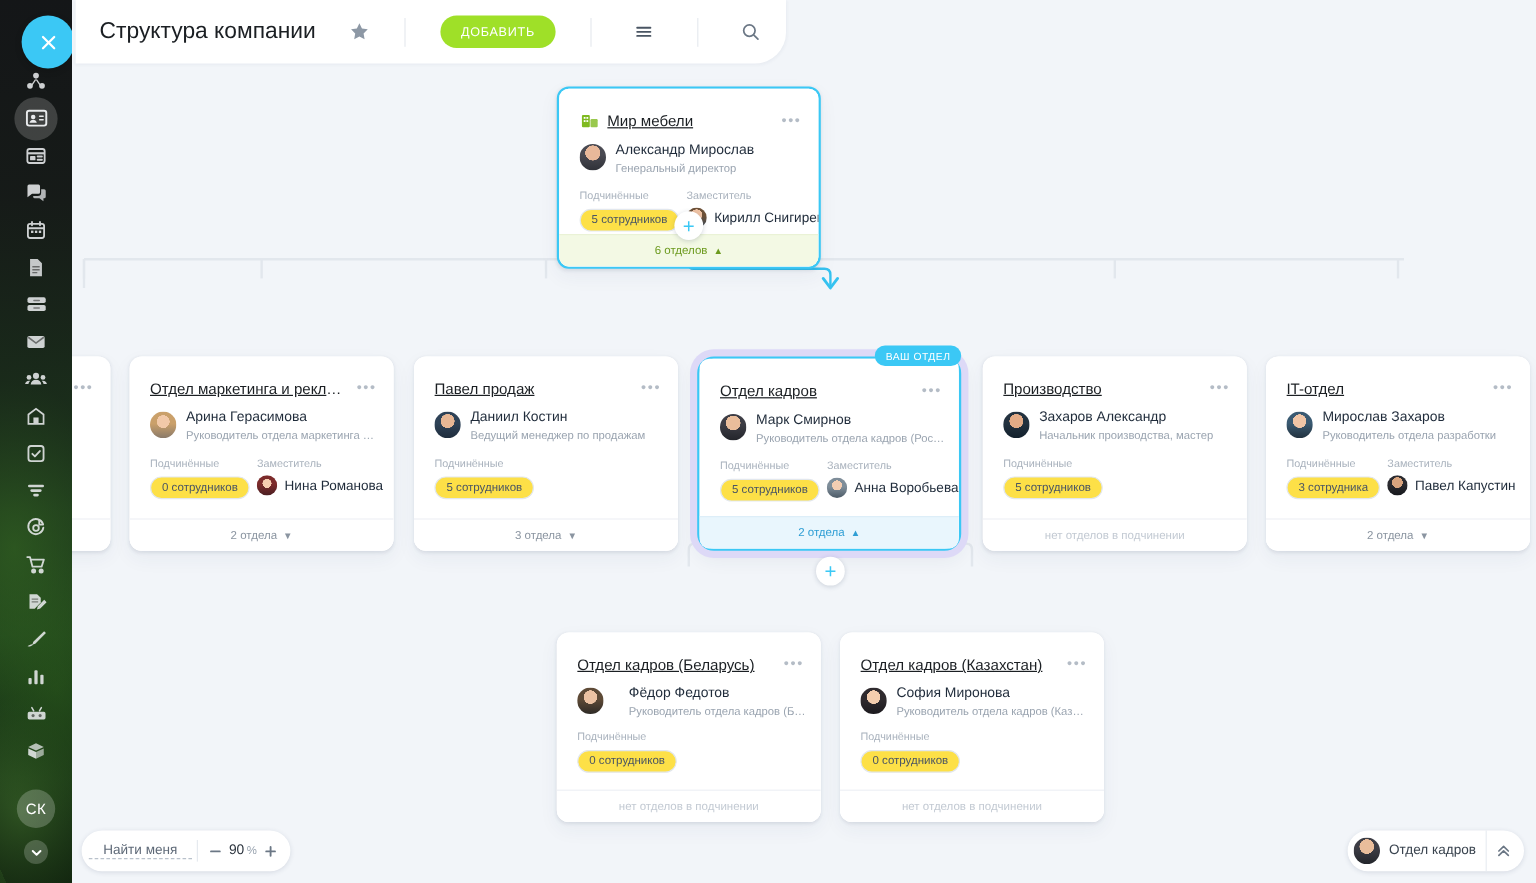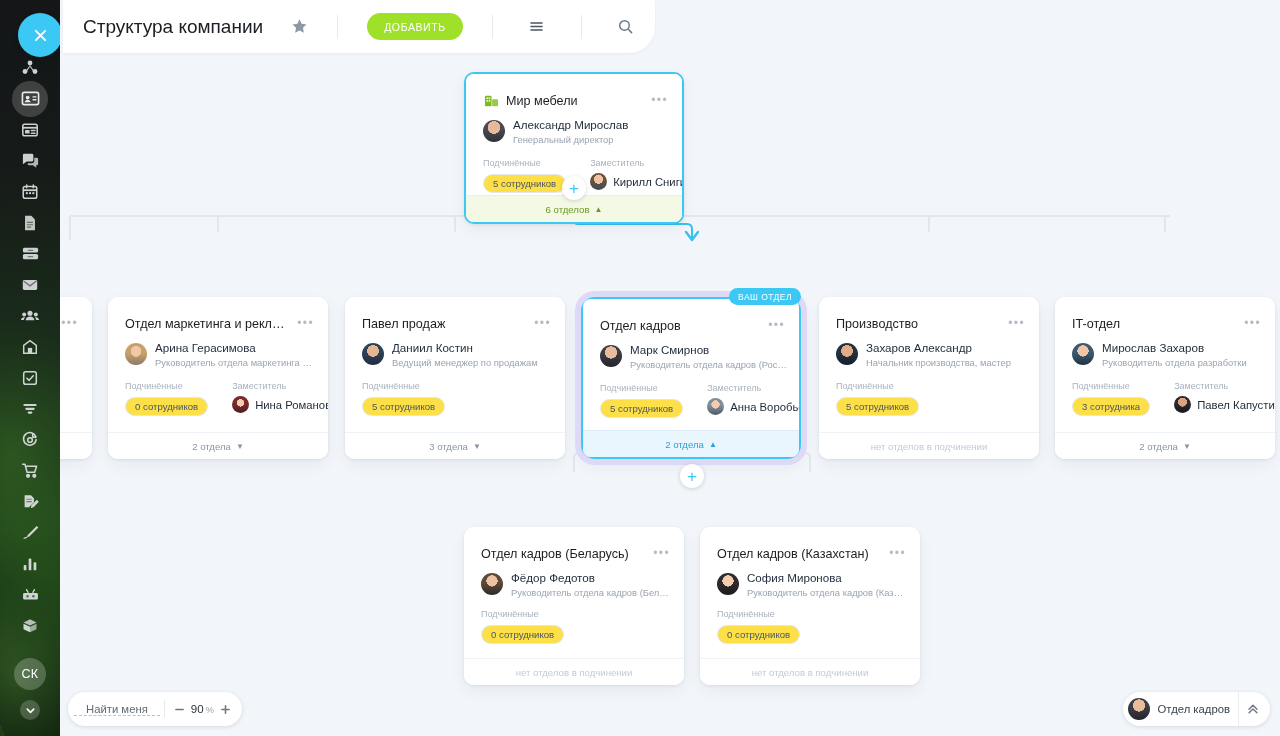--- a/index.html
+++ b/index.html
@@ -86,32 +86,32 @@
   svg#links { position: absolute; left: 0; top: 0; width: 1220px; height: 736px; pointer-events: none; }
 
   .card {
     position: absolute; background: #fff; border-radius: 10px;
     box-shadow: 0 1px 3px rgba(40,60,90,.10), 0 6px 16px rgba(40,60,90,.05);
     overflow: visible;
   }
   .card-inner { position: relative; border-radius: 10px; overflow: hidden; background:#fff; height: 100%; }
   .card .ctitle {
     font-size: 12.6px; color: #1b1f23; position: absolute;
-    left: 17px; top: 20px; right: 42px; white-space: nowrap; overflow: hidden; text-overflow: ellipsis;
+    left: 17px; top: 20px; right: 42px; white-space: nowrap; overflow: hidden; text-overflow: ellipsis; text-decoration: underline;
   }
   .card .dots {
     position: absolute; right: 14px; top: 22px; color: #b4bcc6;
     letter-spacing: 1.4px; font-size: 12px; line-height: 8px; cursor: pointer;
   }
   .card .person { position: absolute; left: 17px; top: 44px; right: 12px; display: flex; gap: 8px; }
   .avatar { width: 22px; height: 22px; border-radius: 50%; flex: 0 0 22px; margin-top: 2px; overflow: hidden; position: relative; }
   .avatar i { position: absolute; inset: 0; display: block; }
   .p-name { font-size: 11.6px; color: #1f2b3a; line-height: 14px; white-space: nowrap; }
   .p-role { font-size: 9.4px; color: #9aa4b0; line-height: 13px; margin-top: 1px; white-space: nowrap; overflow: hidden; text-overflow: ellipsis; }
-  .cols { position: absolute; left: 17px; top: 84px; right: 12px; display: flex; gap: 24px; }
+  .cols { position: absolute; left: 17px; top: 84px; right: 12px; display: flex; gap: 6px; }
   .col-lbl { font-size: 9px; color: #a9b2bd; margin-bottom: 5px; white-space: nowrap; }
   .pill {
     display: inline-flex; align-items: center; height: 19px; padding: 0 9px;
     border: 1px solid #e2e7ed; border-radius: 10px; font-size: 9.6px; color: #4a5563; background: #fde047; white-space: nowrap;
   }
   .deputy { display: flex; align-items: center; gap: 6px; }
   .deputy .avatar { width: 17px; height: 17px; flex: 0 0 17px; margin-top: 0; }
   .deputy .dname { font-size: 11.3px; color: #1f2b3a; white-space: nowrap; }
   .cfoot {
     position: absolute; left: 0; right: 0; bottom: 0; height: 27px;
@@ -587,21 +587,21 @@
   <div class="plus" style="left:620px; top:464px;">+</div>
 
   <div class="card" style="left:404px; top:527px; width:220px; height:158px;">
     <div class="card-inner">
       <div class="ctitle">Отдел кадров (Беларусь)</div>
       <div class="dots">•••</div>
       <div class="person">
         <span class="avatar av11">
             <i></i>
           </span>
-        <div style="min-width:0;">
+        <div style="min-width:0;margin-left:13px;">
           <div class="p-name">Фёдор Федотов</div>
           <div class="p-role" style="max-width:180px;">Руководитель отдела кадров (Беларусь)</div>
         </div>
       </div>
       <div class="cols" style="top:82px;">
         <div>
           <div class="col-lbl">Подчинённые</div>
           <span class="pill">0 сотрудников</span>
         </div>
       </div>

